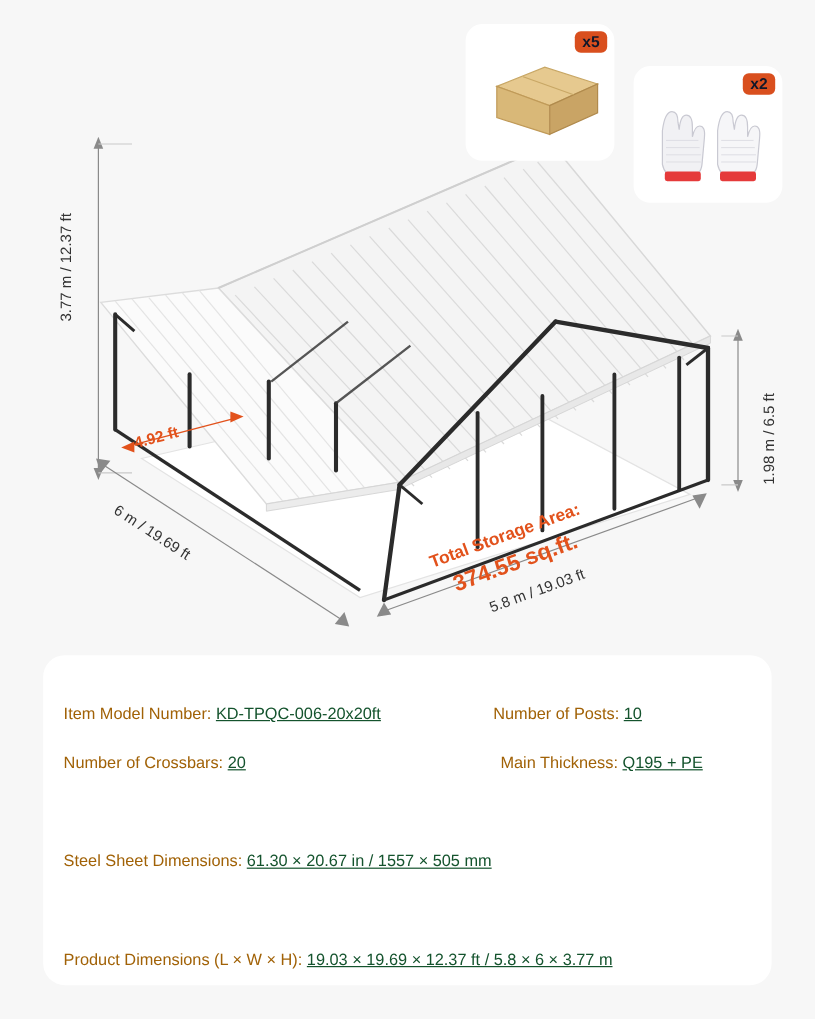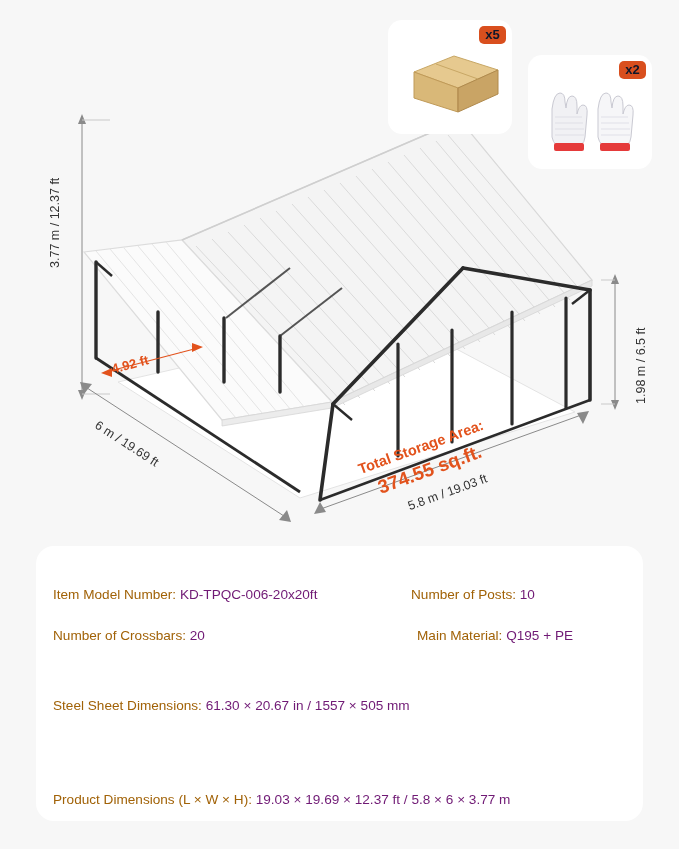--- a/index.html
+++ b/index.html
@@ -83,21 +83,21 @@
     background: #ffffff;
     border-radius: 18px;
   }
   .spec-row {
     position: absolute;
     font-size: 13.6px;
     color: #222222;
     white-space: nowrap;
   }
   .spec-label { color: #a16207; }
-  .spec-value { color: #701a75; }
+  .spec-value { color: #14532d; text-decoration: underline; }
 </style>
 </head>
 <body>
 
 <div class="stage">
 
   <svg width="679" height="546" viewBox="0 0 679 546" style="position:absolute;left:0;top:0;">
 
     <polygon points="118,382 300,498 575,412 398,318" fill="#ffffff" stroke="#e3e3e3" stroke-width="1"></polygon>
 
@@ -270,26 +270,26 @@
     <div class="spec-row" style="left:375px; top:41px;">
       <span class="spec-label">Number of Posts: </span>
       <span class="spec-value">10</span>
     </div>
 
     <div class="spec-row" style="left:17px; top:82px;">
       <span class="spec-label">Number of Crossbars: </span>
       <span class="spec-value">20</span>
     </div>
     <div class="spec-row" style="left:381px; top:82px;">
-      <span class="spec-label">Main Material: </span>
+      <span class="spec-label">Main Thickness: </span>
       <span class="spec-value">Q195 + PE</span>
     </div>
 
 
-    <div class="spec-row" style="left:17px; top:152px;">
+    <div class="spec-row" style="left:17px; top:164px;">
       <span class="spec-label">Steel Sheet Dimensions: </span>
       <span class="spec-value">61.30 × 20.67 in / 1557 × 505 mm</span>
     </div>
 
 
     <div class="spec-row" style="left:17px; top:246px;">
       <span class="spec-label">Product Dimensions (L × W × H): </span>
       <span class="spec-value">19.03 × 19.69 × 12.37 ft / 5.8 × 6 × 3.77 m</span>
     </div>
 

